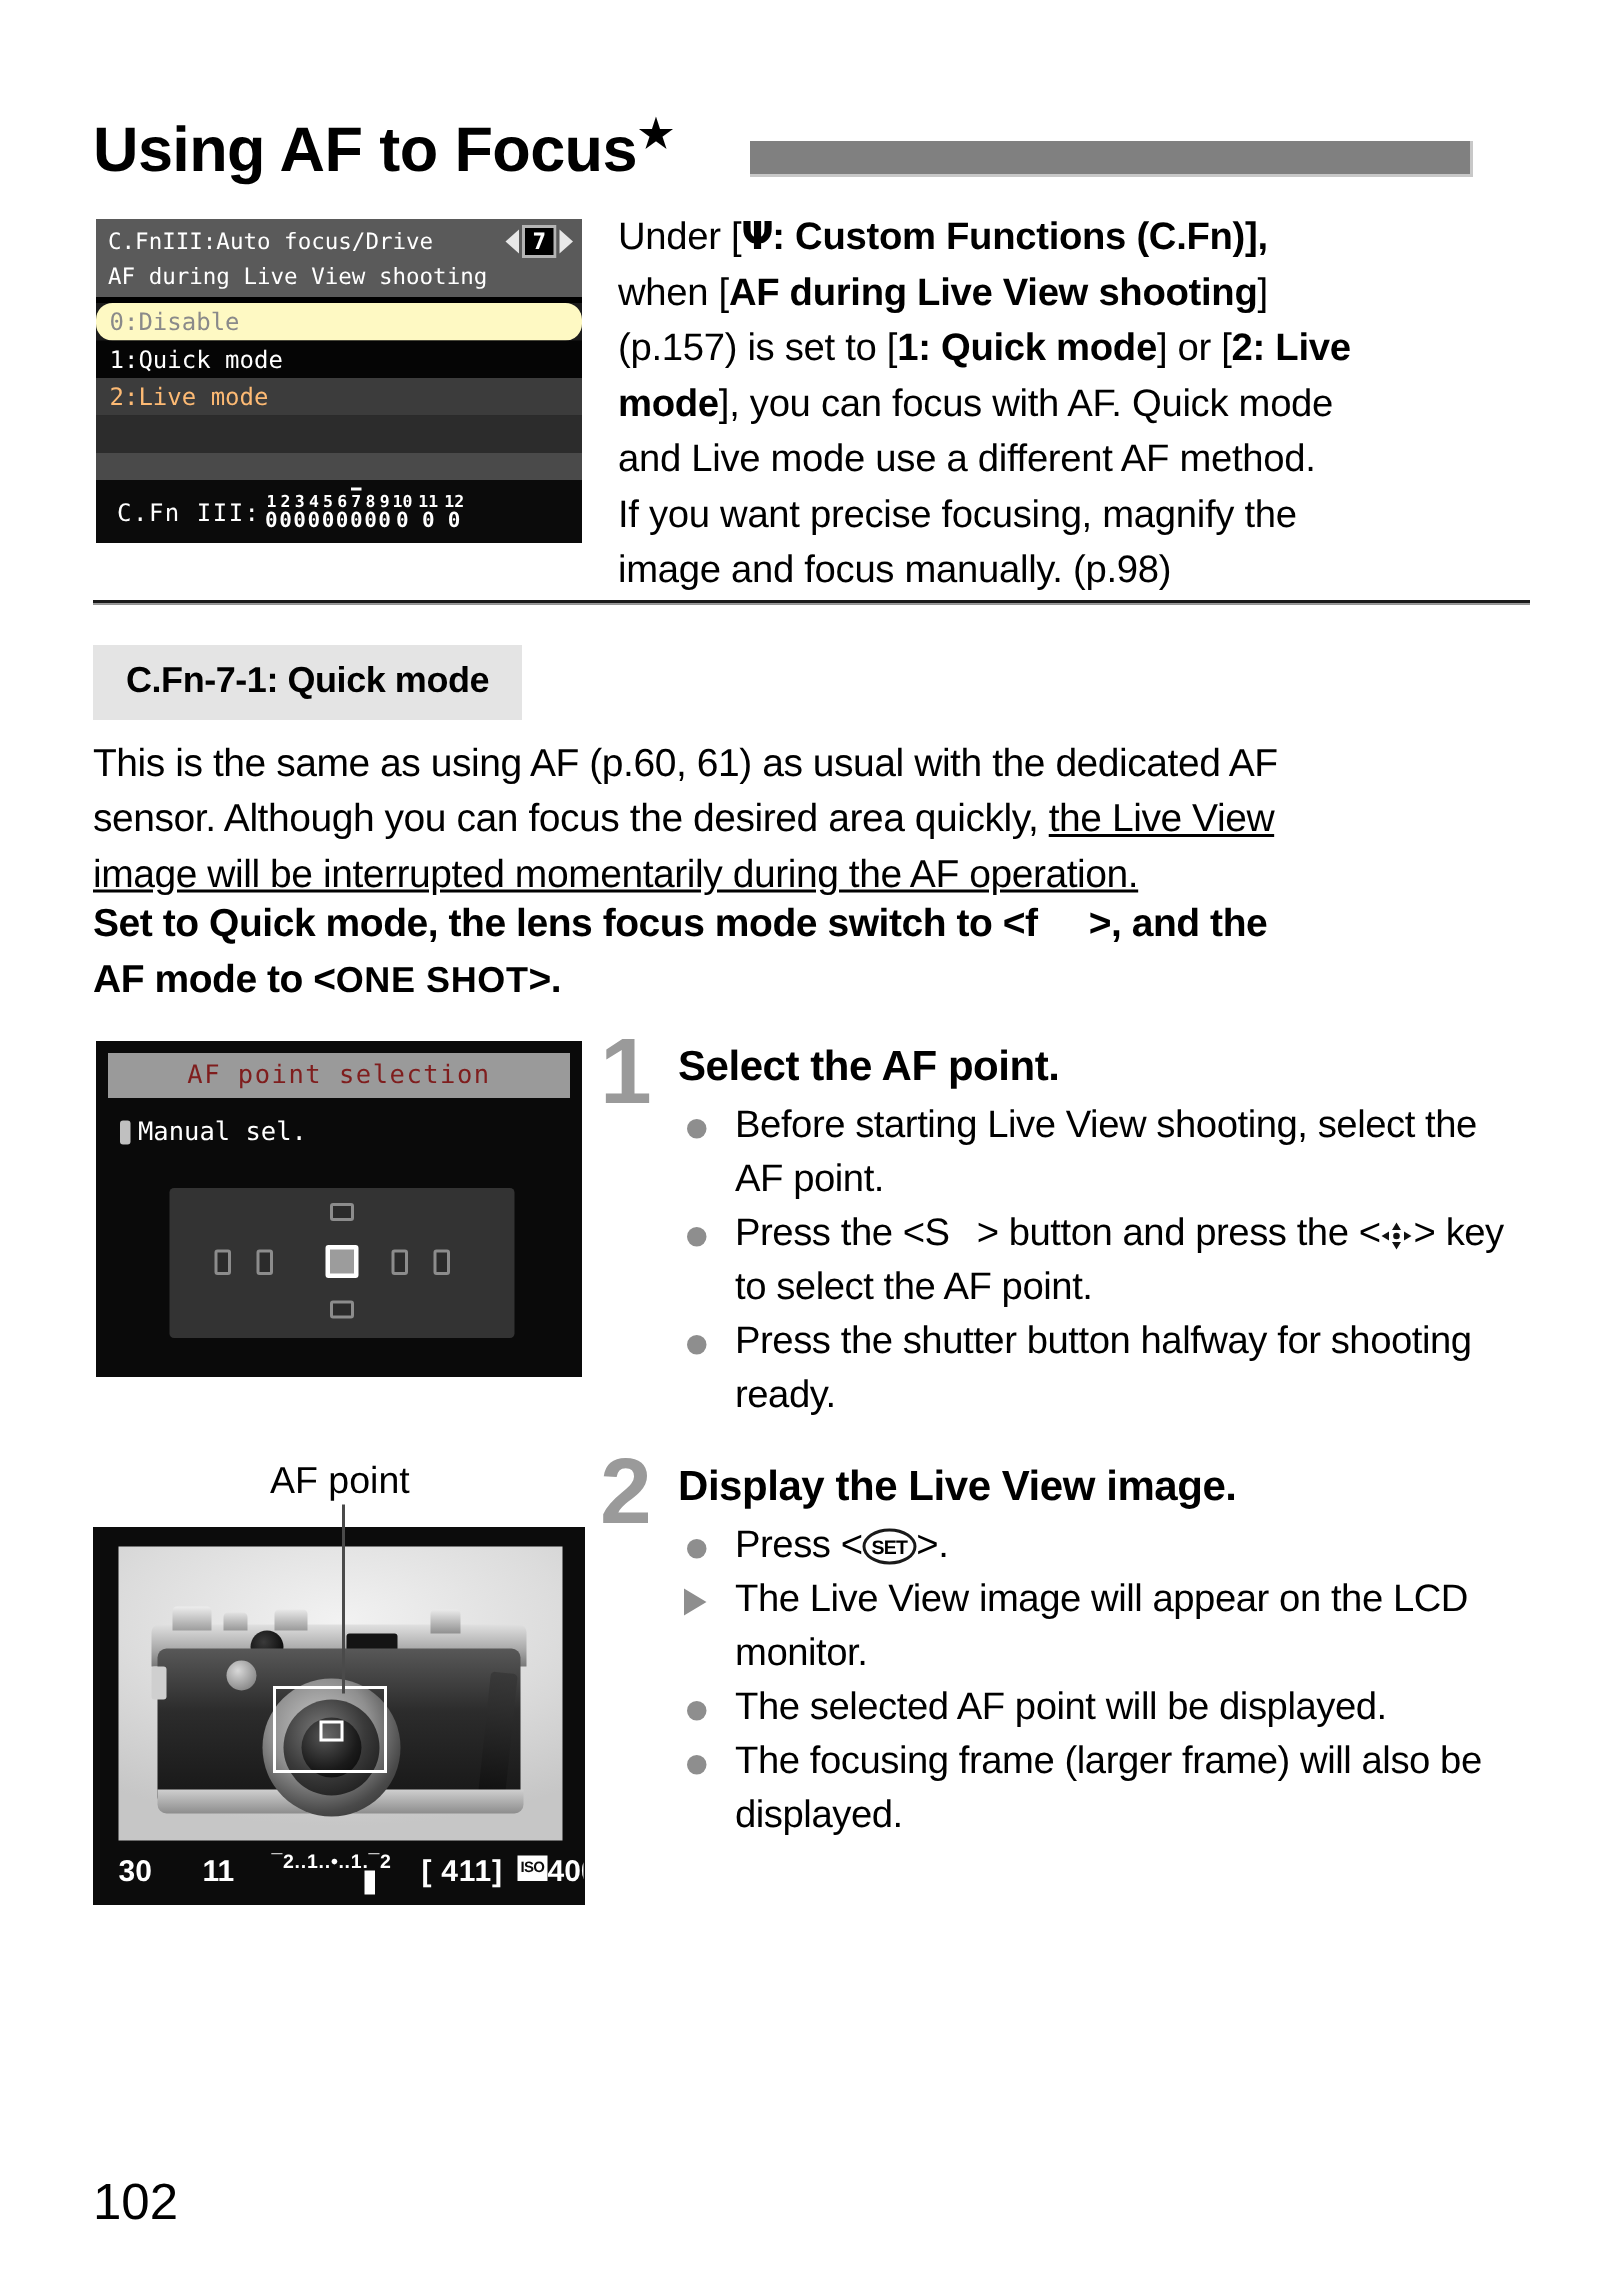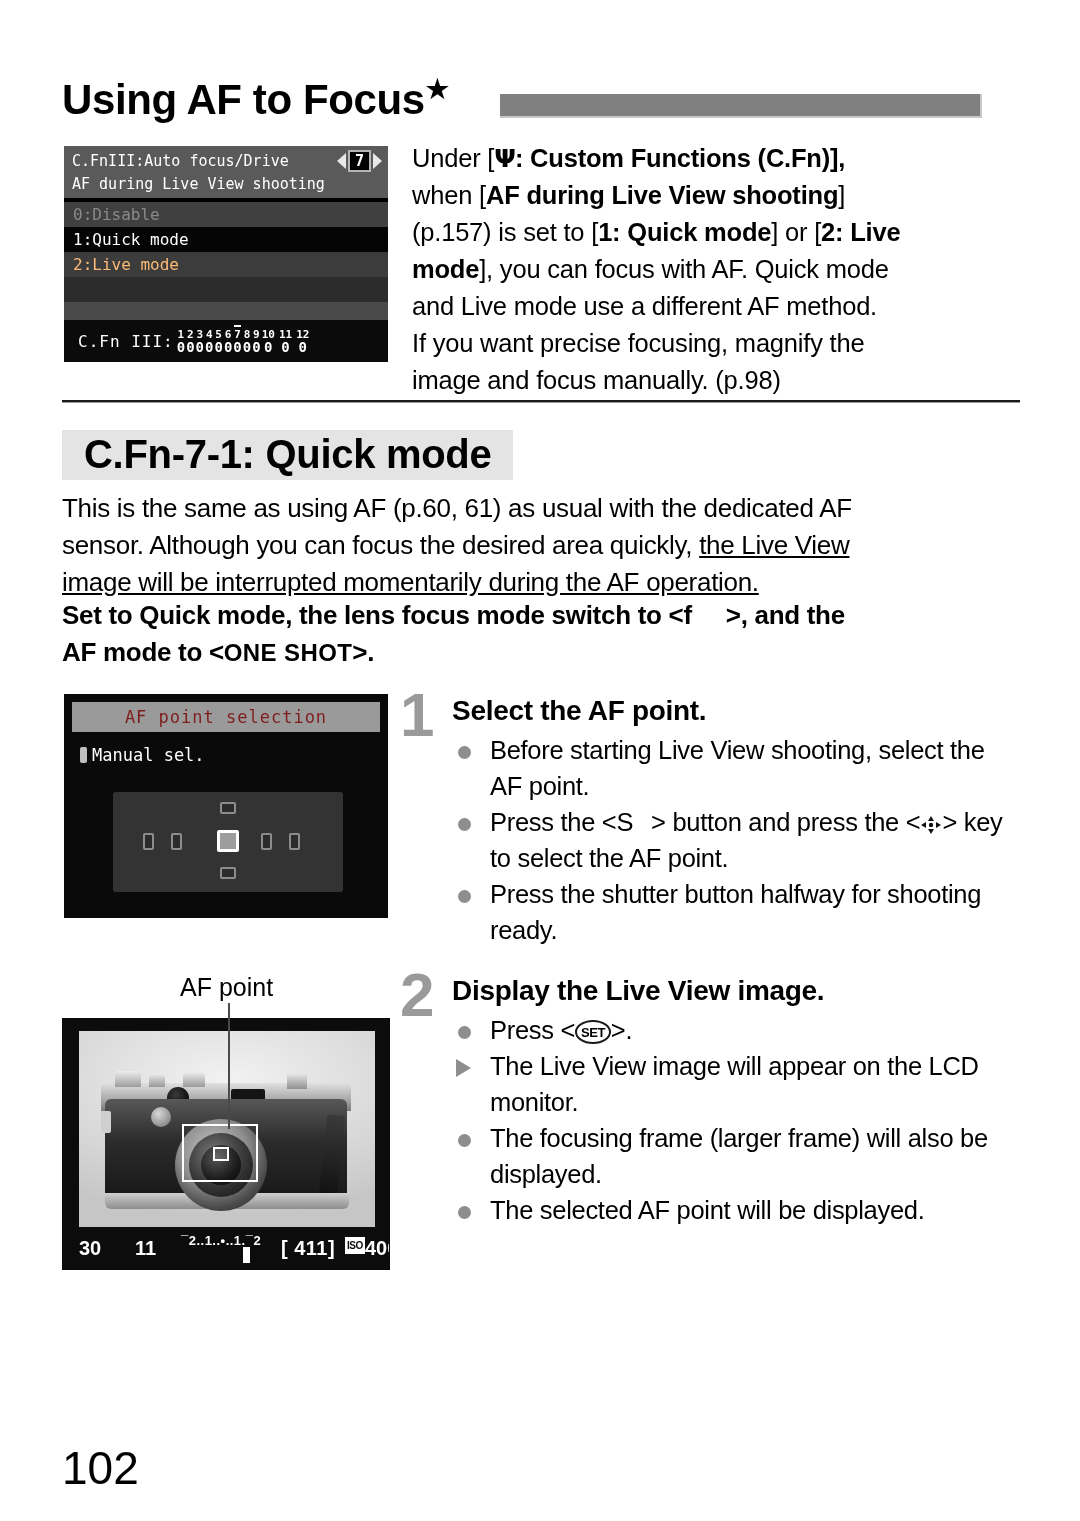--- a/index.html
+++ b/index.html
@@ -114,21 +114,21 @@
     background: #000;
   }
   .cfn-row {
     height: 25px;
     font-size: 16px;
     line-height: 25px;
     padding-left: 9px;
     box-sizing: border-box;
     white-space: nowrap;
   }
-  .cfn-row.dim   { background: #404040; color: #8a8a8a; }
+  .cfn-row.dim   { background: #fef9c3; color: #8a8a8a; border-radius: 11px; }
   .cfn-row.sel   { background: #050505; color: #ffffff; }
   .cfn-row.norm  { background: #3c3c3c; color: #fdba74; }
   .cfn-row.empty { background: #2c2c2c; }
   .cfn-row.empty2{ background: #4a4a4a; }
   .cfn-footer {
     position: absolute;
     left: 0; bottom: 0;
     width: 100%;
     height: 42px;
     background: #0b0b0b;
@@ -192,21 +192,21 @@
     border-bottom: 1px solid #9a9a9a;
   }
 
   
   .sec-head {
     position: absolute;
     left: 62px;
     top: 430px;
     background: #e4e4e4;
     padding: 6px 22px 8px 22px;
-    font-size: 40px;
+    font-size: 24px;
     font-weight: bold;
     line-height: 36px;
     letter-spacing: -0.3px;
     white-space: nowrap;
     text-align: right;
   }
 
   
   .body-copy {
     position: absolute;
@@ -574,21 +574,21 @@
     height: 20px;
     vertical-align: -4px;
   }
   .multicontrol svg { display: block; }
 
   
   .folio {
     position: absolute;
     left: 62px;
     top: 1448px;
-    font-size: 46px;
+    font-size: 34px;
     line-height: 40px;
   }
 </style>
 </head>
 <body>
 
 <div class="page-head">
   <div class="page-title"><span>Using AF to Focus</span><span class="title-star">★</span></div>
 </div>
 <div class="head-bar"></div>
@@ -752,18 +752,18 @@
     <li class="bullet-dot">Press the shutter button halfway for shooting ready.</li>
   </ul>
 </div>
 
 <div class="step" style="left:400px; top:972px;">
   <div class="step-num">2</div>
   <div class="step-title">Display the Live View image.</div>
   <ul class="step-list">
     <li class="bullet-dot"><span>Press &lt;</span><span class="setbtn">SET</span><span>&gt;.</span></li>
     <li class="bullet-tri">The Live View image will appear on the LCD monitor.</li>
+    <li class="bullet-dot">The selected AF point will be displayed.</li>
     <li class="bullet-dot">The focusing frame (larger frame) will also be displayed.</li>
-    <li class="bullet-dot">The selected AF point will be displayed.</li>
   </ul>
 </div>
 
 <div class="folio">102</div>
 
 </body></html>

